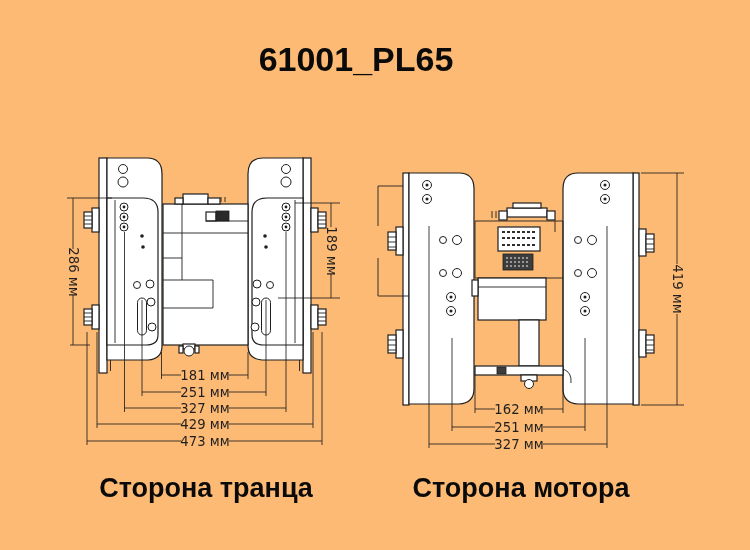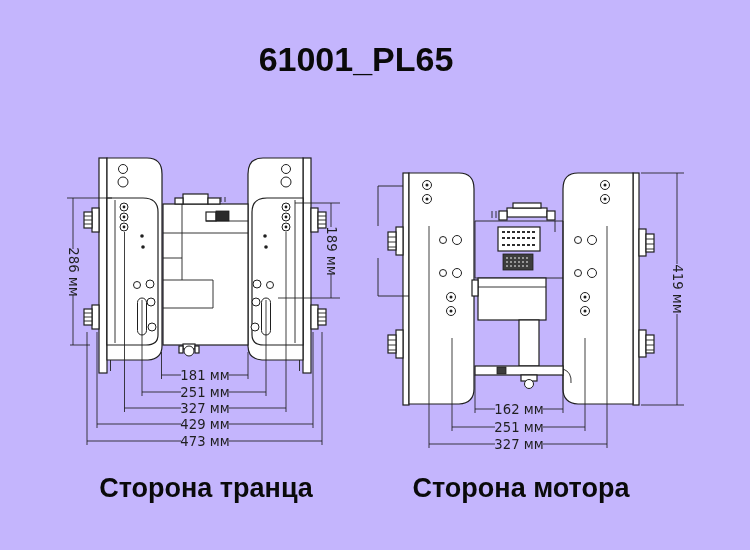--- a/index.html
+++ b/index.html
@@ -1,17 +1,17 @@
 <!DOCTYPE html>
 <html><head>
 <meta charset="utf-8">
 <style>
   html,body{margin:0;padding:0;background:#e8e8e8;}
   .page{
-    position:relative;width:750px;height:550px;background:#c4b5fd;
+    position:relative;width:750px;height:550px;background:#fdba74;
     font-family:"Liberation Sans", sans-serif;overflow:hidden;
   }
   .page svg{position:absolute;left:0;top:0;}
   .outline{fill:#ffffff;stroke:#1f1f1f;stroke-width:1.2;}
   .thin{fill:none;stroke:#1f1f1f;stroke-width:0.9;}
   .hole{fill:#ffffff;stroke:#1f1f1f;stroke-width:1;}
   .dot{fill:#1f1f1f;stroke:none;}
   .dim{fill:none;stroke:#1f1f1f;stroke-width:0.85;}
   .dimtext{font-family:"DejaVu Sans", sans-serif;font-size:13.2px;fill:#1f1f1f;}
   .title{font-family:"Liberation Sans", sans-serif;font-weight:bold;font-size:34px;fill:#0a0a0a;}

